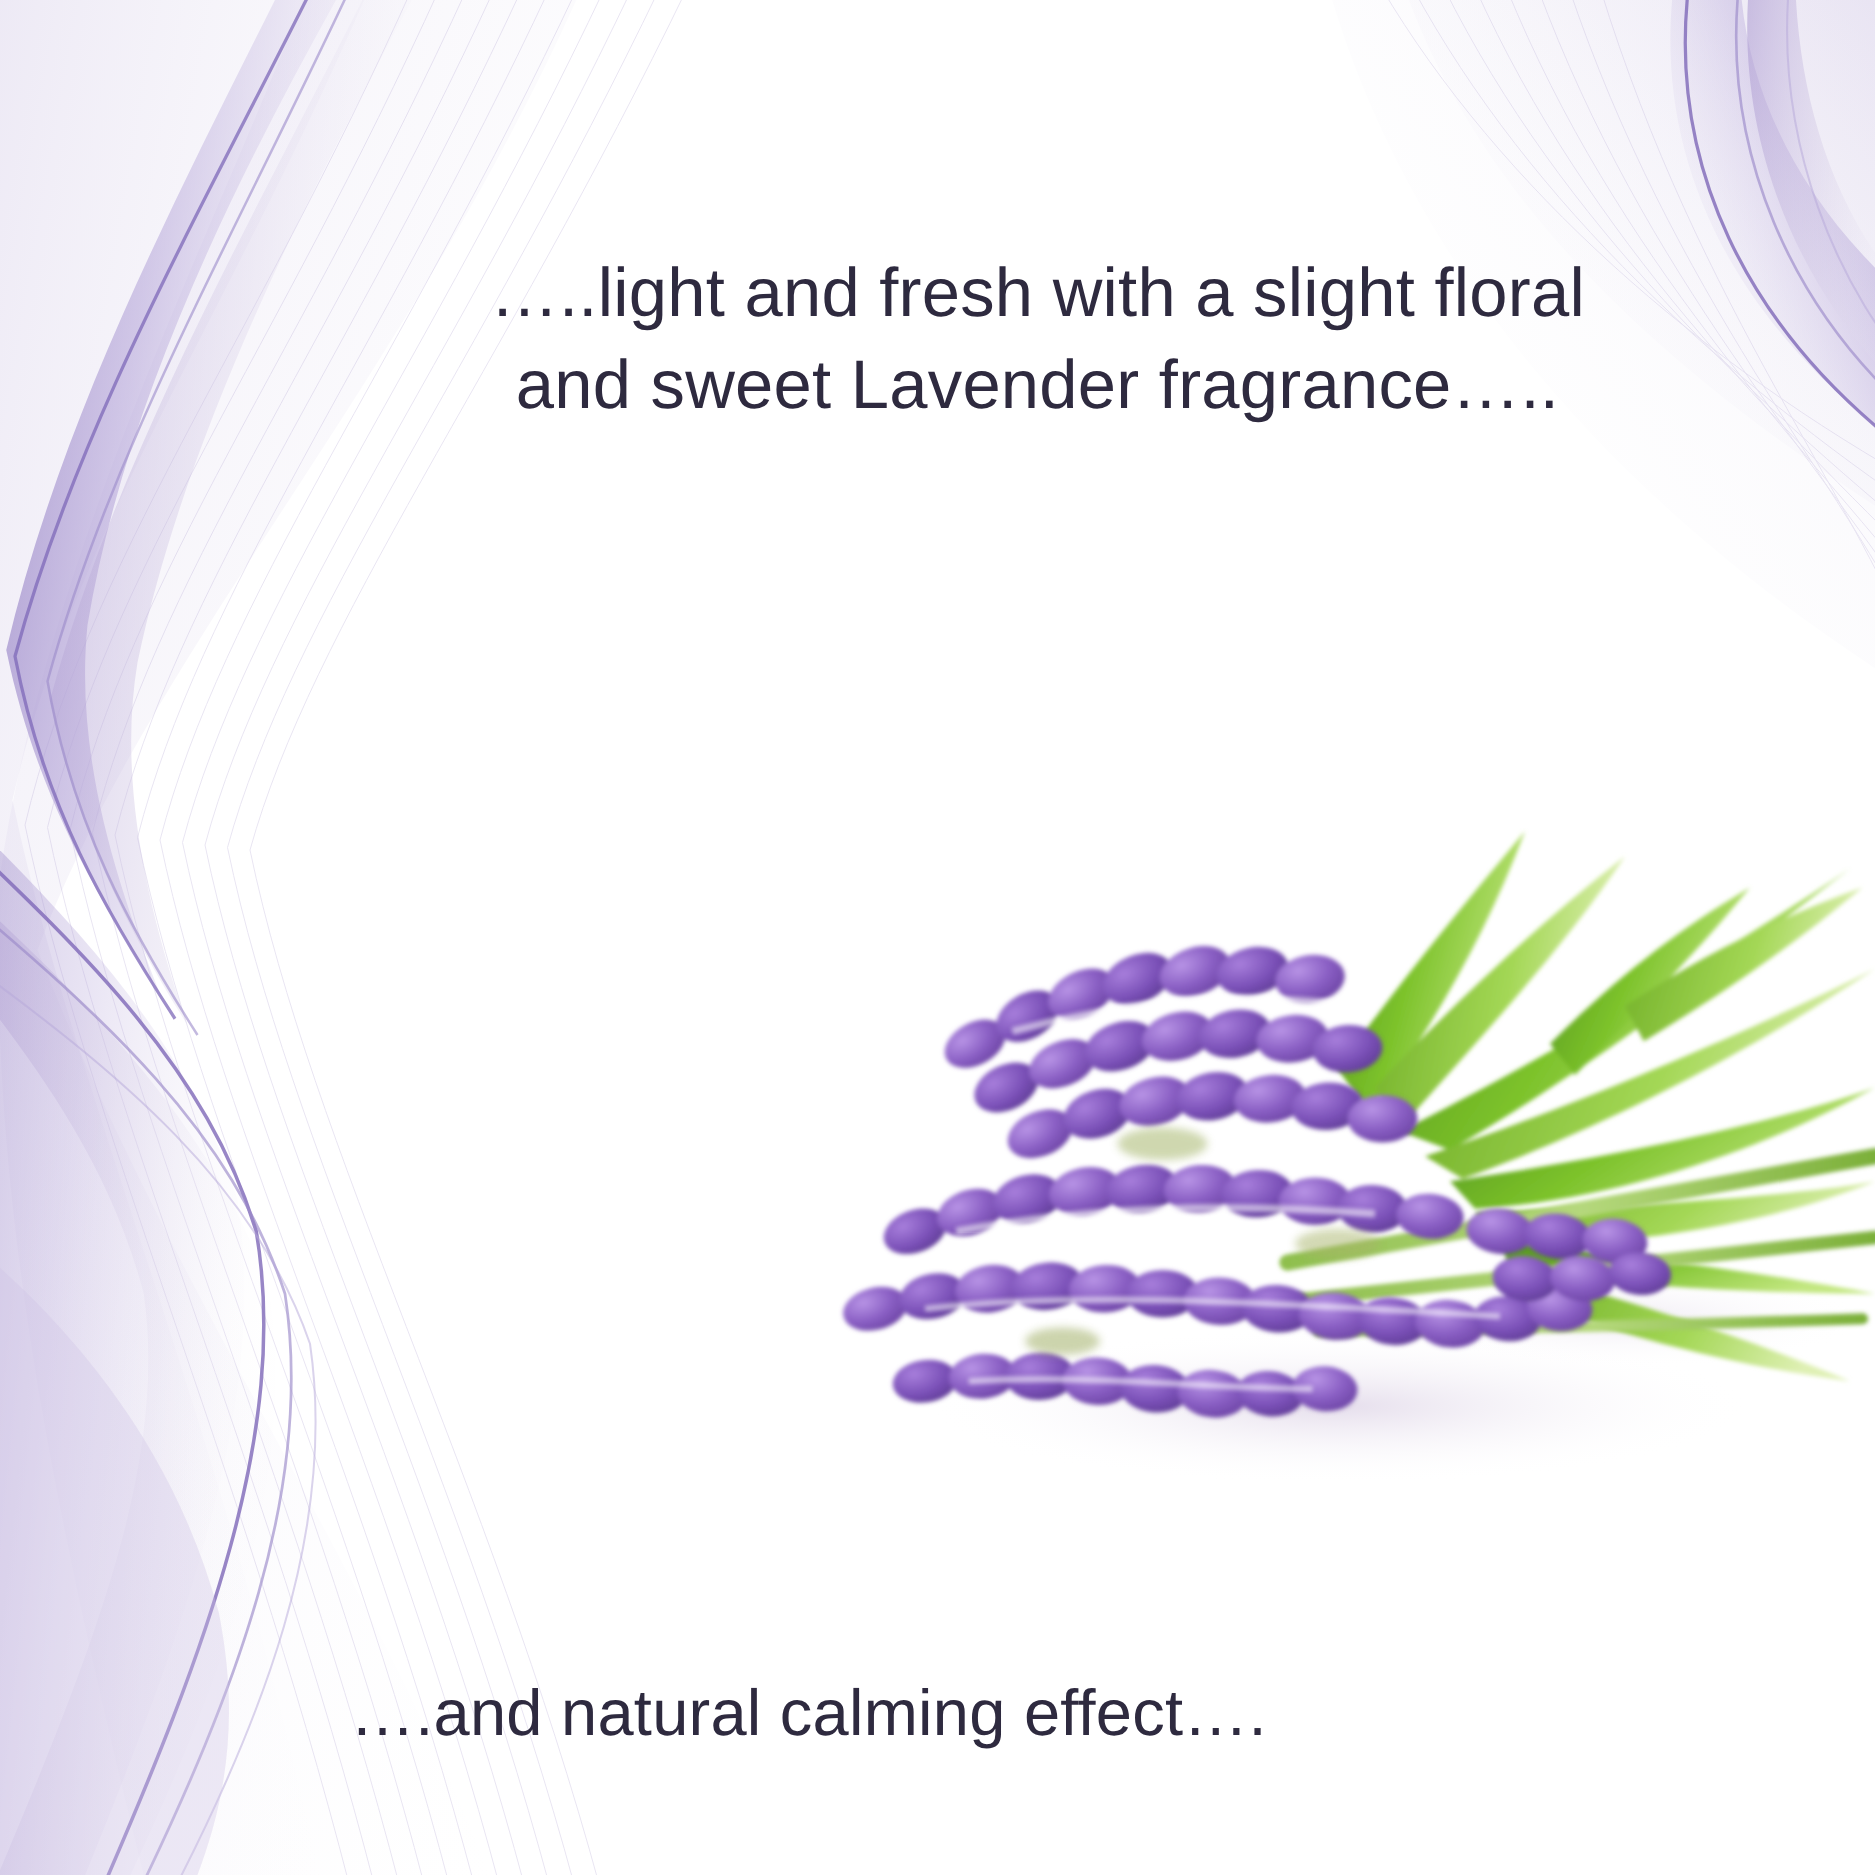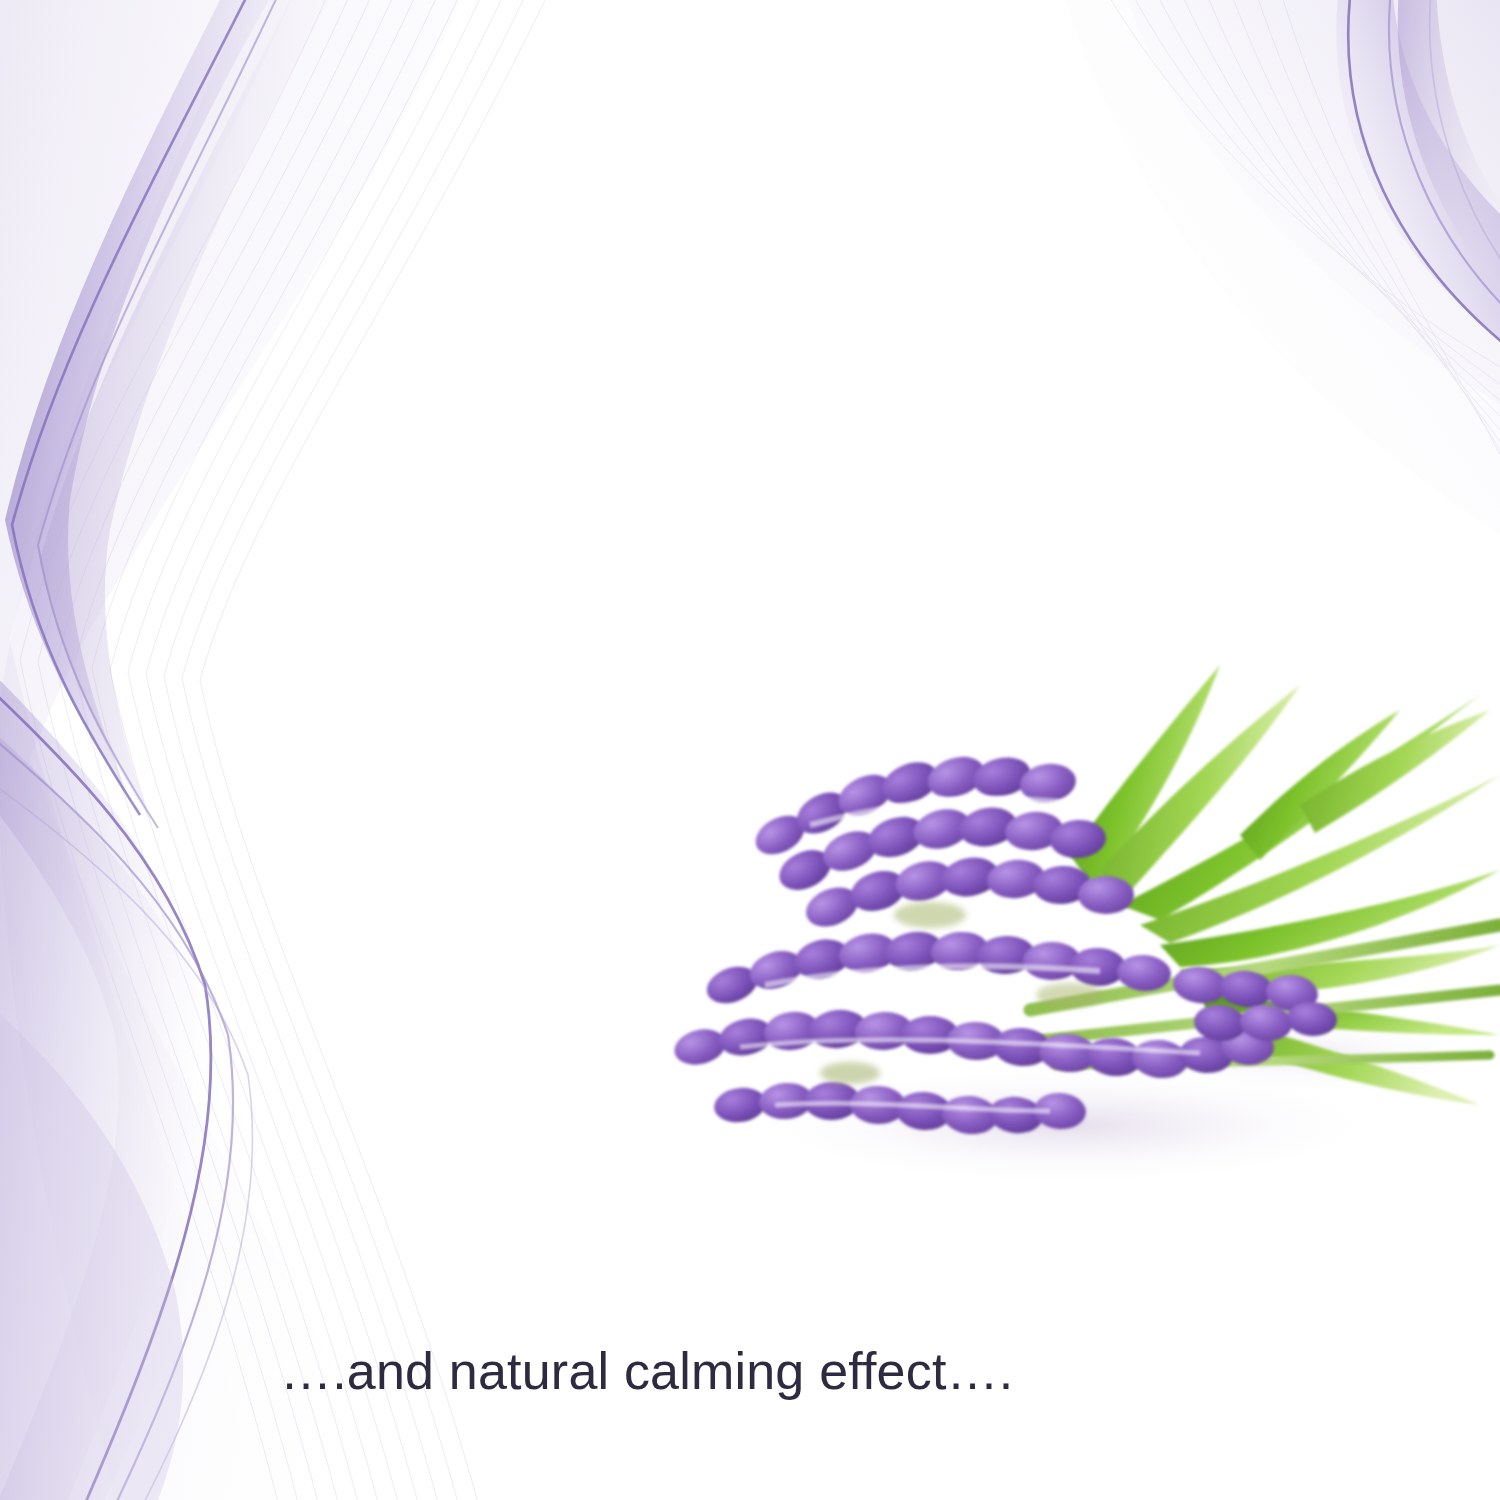--- a/index.html
+++ b/index.html
@@ -307,17 +307,19 @@
       <path d="M 175 450 C 270 444, 370 456, 450 456" stroke="#ffffff" stroke-width="5" fill="none"></path>
     </g>
 
     <g opacity="0.5" filter="url(#softer)">
       <ellipse cx="330" cy="260" rx="36" ry="13" fill="#9fb060"></ellipse>
       <ellipse cx="470" cy="340" rx="34" ry="12" fill="#a7b46a"></ellipse>
       <ellipse cx="250" cy="418" rx="30" ry="11" fill="#9aa95c"></ellipse>
     </g>
   </svg>
 
+  <div class="copy-block" id="copy-1">…..light and fresh with a slight floral
+and sweet Lavender fragrance…..</div>
 
 
   <div class="copy-block" id="copy-3">….and natural calming effect….</div>
 
 </div>
 
 </body></html>

